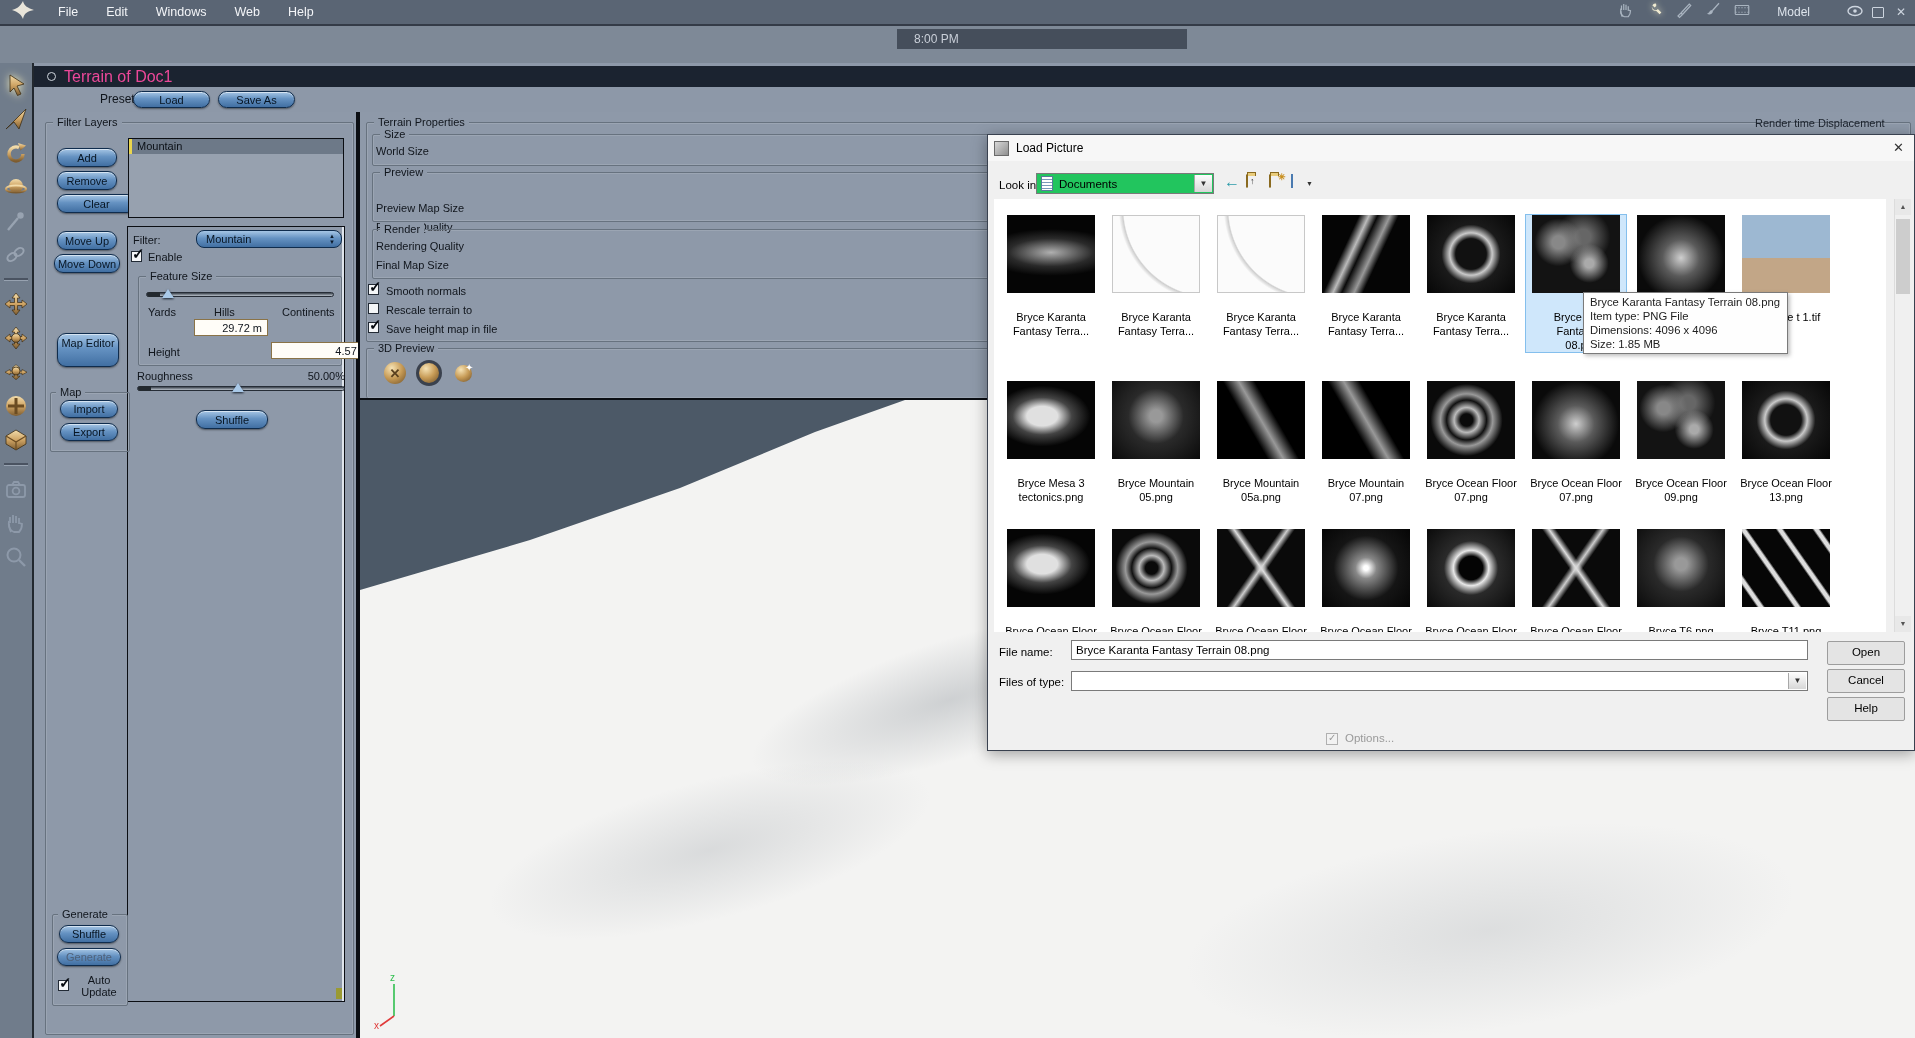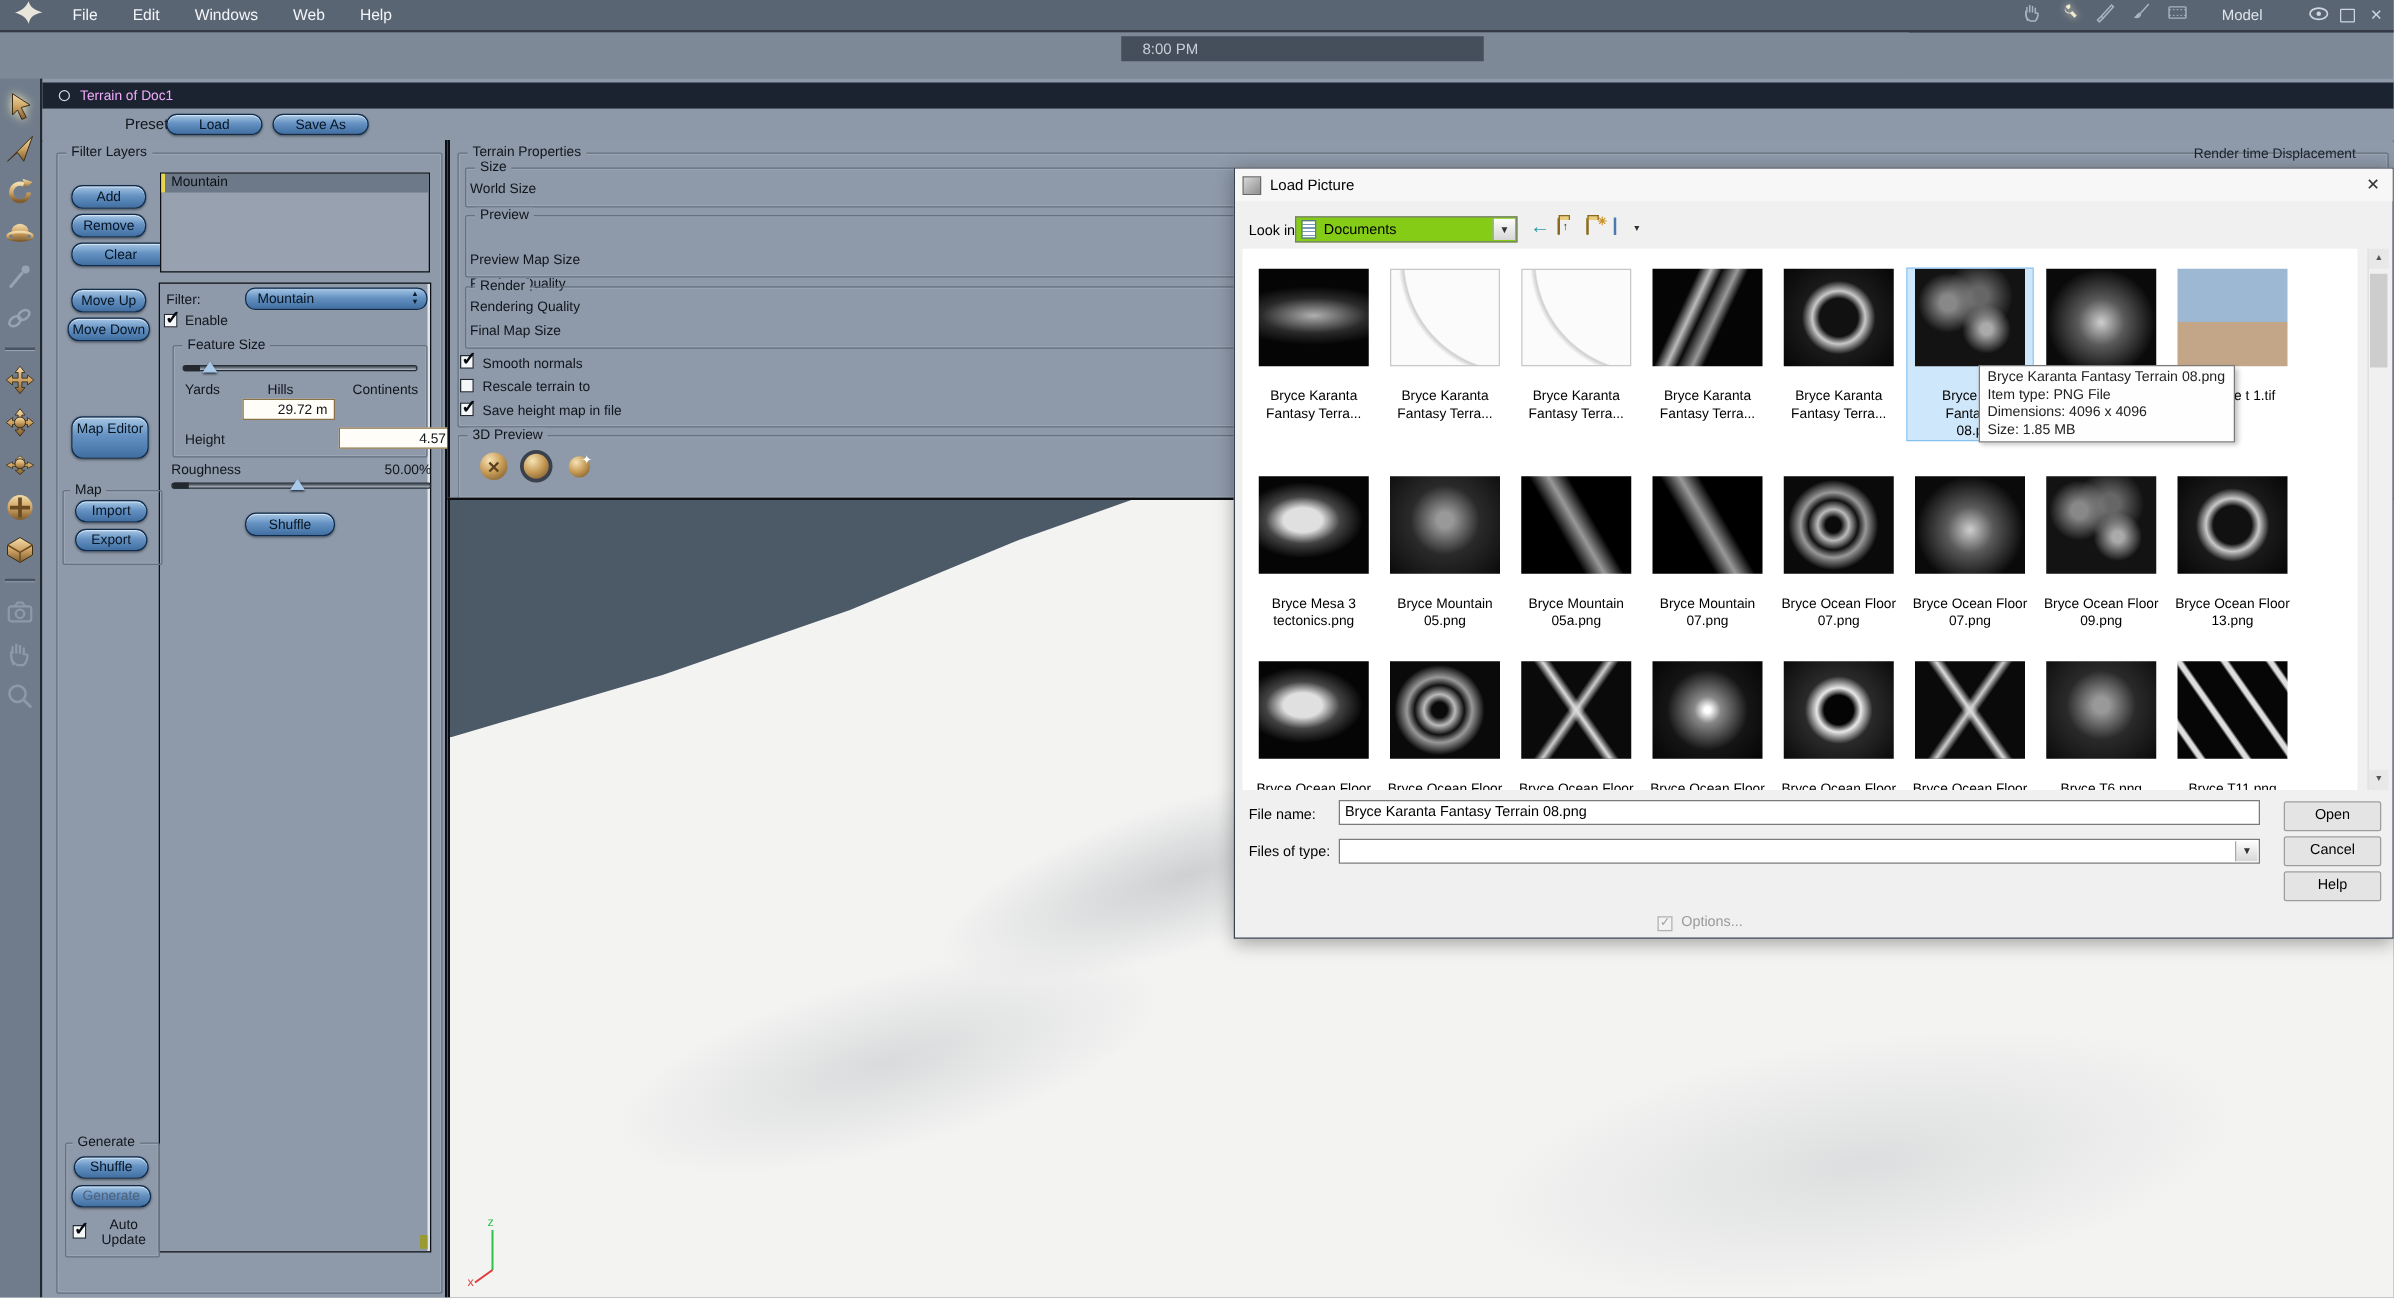--- a/index.html
+++ b/index.html
@@ -26,21 +26,21 @@
   
   #left-toolbar{position:absolute;left:0;top:63px;width:34px;height:975px;background:#707c8b;
                 border-right:2px solid #22282f;display:flex;flex-direction:column;align-items:center;padding-top:5px;box-sizing:border-box;}
   .tool-btn{width:26px;height:26px;margin:4px 0;display:flex;align-items:center;justify-content:center;}
   .tool-div{width:24px;height:2px;background:#4a5361;border-bottom:1px solid #97a2b0;margin:6px 0;}
 
   
   #window-bg{position:absolute;left:34px;top:63px;width:1881px;height:975px;background:#8e99a9;}
   #titlebar{position:absolute;left:34px;top:66px;width:1881px;height:21px;background:#1b2330;display:flex;align-items:center;}
   #title-ring{width:7px;height:7px;border:1.5px solid #cfd6de;border-radius:50%;margin:0 8px 0 13px;}
-  #window-title{color:#f0abfc;font-size:11px;}
+  #window-title{color:#ec4899;font-size:16px;}
   #preset-row{position:absolute;left:34px;top:87px;width:1881px;height:25px;background:#8d98a8;border-bottom:2px solid #10141b;}
   #preset-label{position:absolute;left:66px;top:5px;font-size:12px;}
   .bbtn{position:absolute;box-sizing:border-box;border:1px solid #0f2c4d;border-radius:9px;
         background:linear-gradient(#a6c6e5,#6592c2 45%,#416fa2);color:#071523;font-size:11px;
         text-align:center;box-shadow:0 1px 2px rgba(0,0,0,.45), inset 0 1px 0 rgba(255,255,255,.55);}
   .bbtn.dis{color:#4e617a;}
 
   
   #left-panel{position:absolute;left:34px;top:112px;width:324px;height:926px;background:#8e99a9;border-right:2px solid #0b0e13;box-sizing:border-box;}
   .gbox{position:absolute;border:1px solid #67727f;border-radius:2px;box-shadow:inset 0 0 0 1px rgba(255,255,255,.12);}
@@ -86,21 +86,21 @@
   .spark{position:absolute;right:-2px;top:-3px;color:#fff;font-size:10px;}
 
   
   #dialog{position:absolute;left:987px;top:134px;width:928px;height:617px;background:#f0f0f0;
           border:1px solid #39414f;box-sizing:border-box;z-index:10;box-shadow:0 3px 14px rgba(0,0,0,.35);
           font-size:11.5px;color:#000;}
   #dlg-title{position:absolute;left:0;top:0;width:100%;height:26px;background:#f7f7f7;display:flex;align-items:center;}
   #dlg-ico{width:13px;height:13px;margin:0 7px 0 6px;background:linear-gradient(135deg,#d8d8d8,#8f8f8f);border:1px solid #6a6a6a;}
   #dlg-close{position:absolute;right:10px;top:5px;font-size:13px;color:#333;}
   #lookin-label{position:absolute;left:11px;top:44px;}
-  #lookin-combo{position:absolute;left:48px;top:38px;width:178px;height:21px;background:#84cc16;border:1px solid #7a7a7a;box-sizing:border-box;display:flex;align-items:center;}
+  #lookin-combo{position:absolute;left:48px;top:38px;width:178px;height:21px;background:#22c55e;border:1px solid #7a7a7a;box-sizing:border-box;display:flex;align-items:center;}
   .doc-ico{width:10px;height:13px;margin:0 6px 0 4px;background:repeating-linear-gradient(#fff 0 2px,#7a9aba 2px 3px);border:1px solid #5a7a9a;}
   #lookin-arrow{position:absolute;right:1px;top:1px;width:17px;height:17px;background:linear-gradient(#fdfdfd,#d7d7d7);border-left:1px solid #a8a8a8;
                 font-size:8px;text-align:center;line-height:17px;color:#333;}
   .dlg-tico{position:absolute;top:40px;width:18px;height:16px;}
   .folder{width:16px;height:11px;margin-top:3px;background:linear-gradient(#f7e39a,#d9b25e);border:1px solid #8a6a20;border-radius:1px;position:relative;}
   .folder::before{content:"";position:absolute;left:0;top:-3px;width:7px;height:3px;background:#e9cc7c;border:1px solid #8a6a20;border-bottom:none;}
   .fol-glyph{position:absolute;left:4px;top:1px;font-size:9px;font-weight:bold;color:#333;}
   .view-ico{width:15px;height:12px;margin-top:3px;background:repeating-linear-gradient(90deg,#7aa7d8 0 3px,#fff 3px 5px);border:1px solid #4a7ab0;}
   #view-caret{position:absolute;left:318px;top:45px;font-size:7px;color:#333;}
   #back-arrow{position:absolute;left:236px;top:38px;color:#2a9aa8;font-size:16px;font-weight:bold;}

